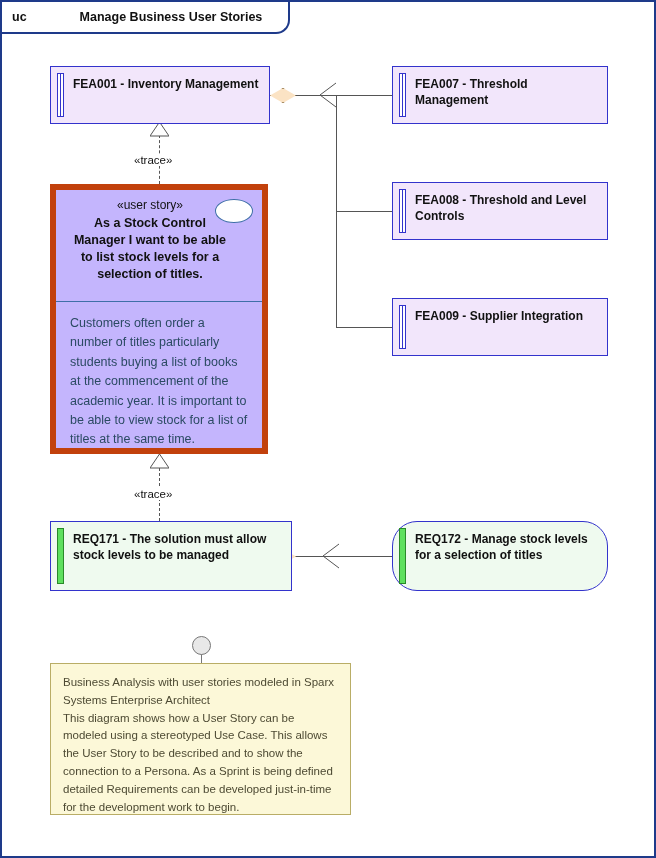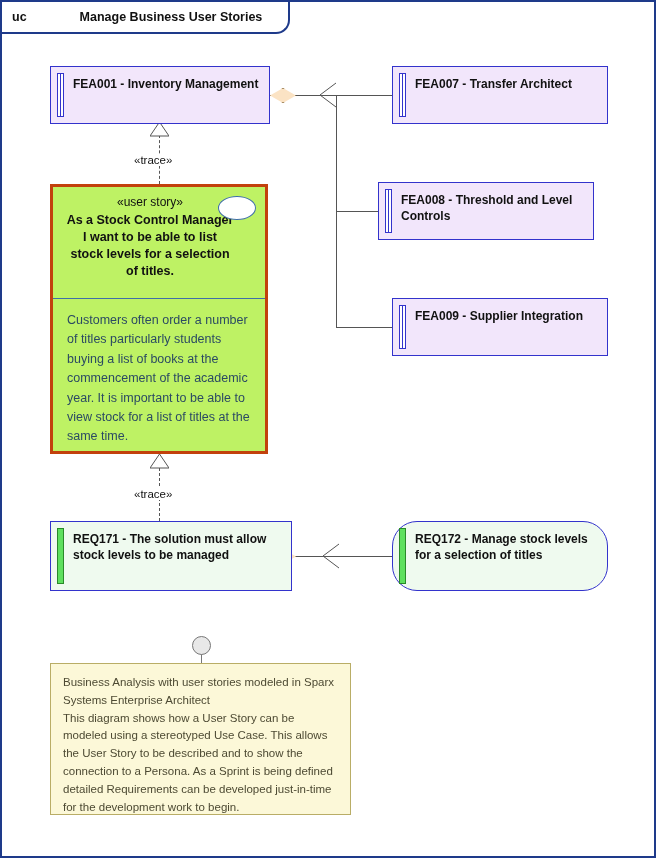--- a/index.html
+++ b/index.html
@@ -84,22 +84,22 @@
   .node.req .bar {
     background: #5ee05e;
     border-color: #2a8a2a;
   }
   .node.req .bar::after { display: none; }
 
   
   .story {
     position: absolute;
     box-sizing: border-box;
-    border: 3px solid #c2410c;
-    background: #bef264;
+    border: 6px solid #c2410c;
+    background: #c4b5fd;
   }
   .story .head {
     position: relative;
     height: 112px;
     border-bottom: 1px solid #3f6fa8;
     box-sizing: border-box;
     text-align: center;
     padding: 8px 30px 0 12px;
   }
   .story .stereo {
@@ -234,24 +234,24 @@
   </svg>
   <div class="diamond" style="left:268px; top:547px;"></div>
 
   <div class="node" style="left:48px; top:64px; width:220px; height:58px;">
     <div class="bar"></div>
     <div class="label">FEA001 - Inventory Management</div>
   </div>
 
   <div class="node" style="left:390px; top:64px; width:216px; height:58px;">
     <div class="bar"></div>
-    <div class="label">FEA007 - Transfer Architect</div>
-  </div>
-
-  <div class="node" style="left:376px; top:180px; width:216px; height:58px;">
+    <div class="label">FEA007 - Threshold Management</div>
+  </div>
+
+  <div class="node" style="left:390px; top:180px; width:216px; height:58px;">
     <div class="bar"></div>
     <div class="label">FEA008 - Threshold and Level Controls</div>
   </div>
 
   <div class="node" style="left:390px; top:296px; width:216px; height:58px;">
     <div class="bar"></div>
     <div class="label">FEA009 - Supplier Integration</div>
   </div>
 
   <div class="story" style="left:48px; top:182px; width:218px; height:270px;">

